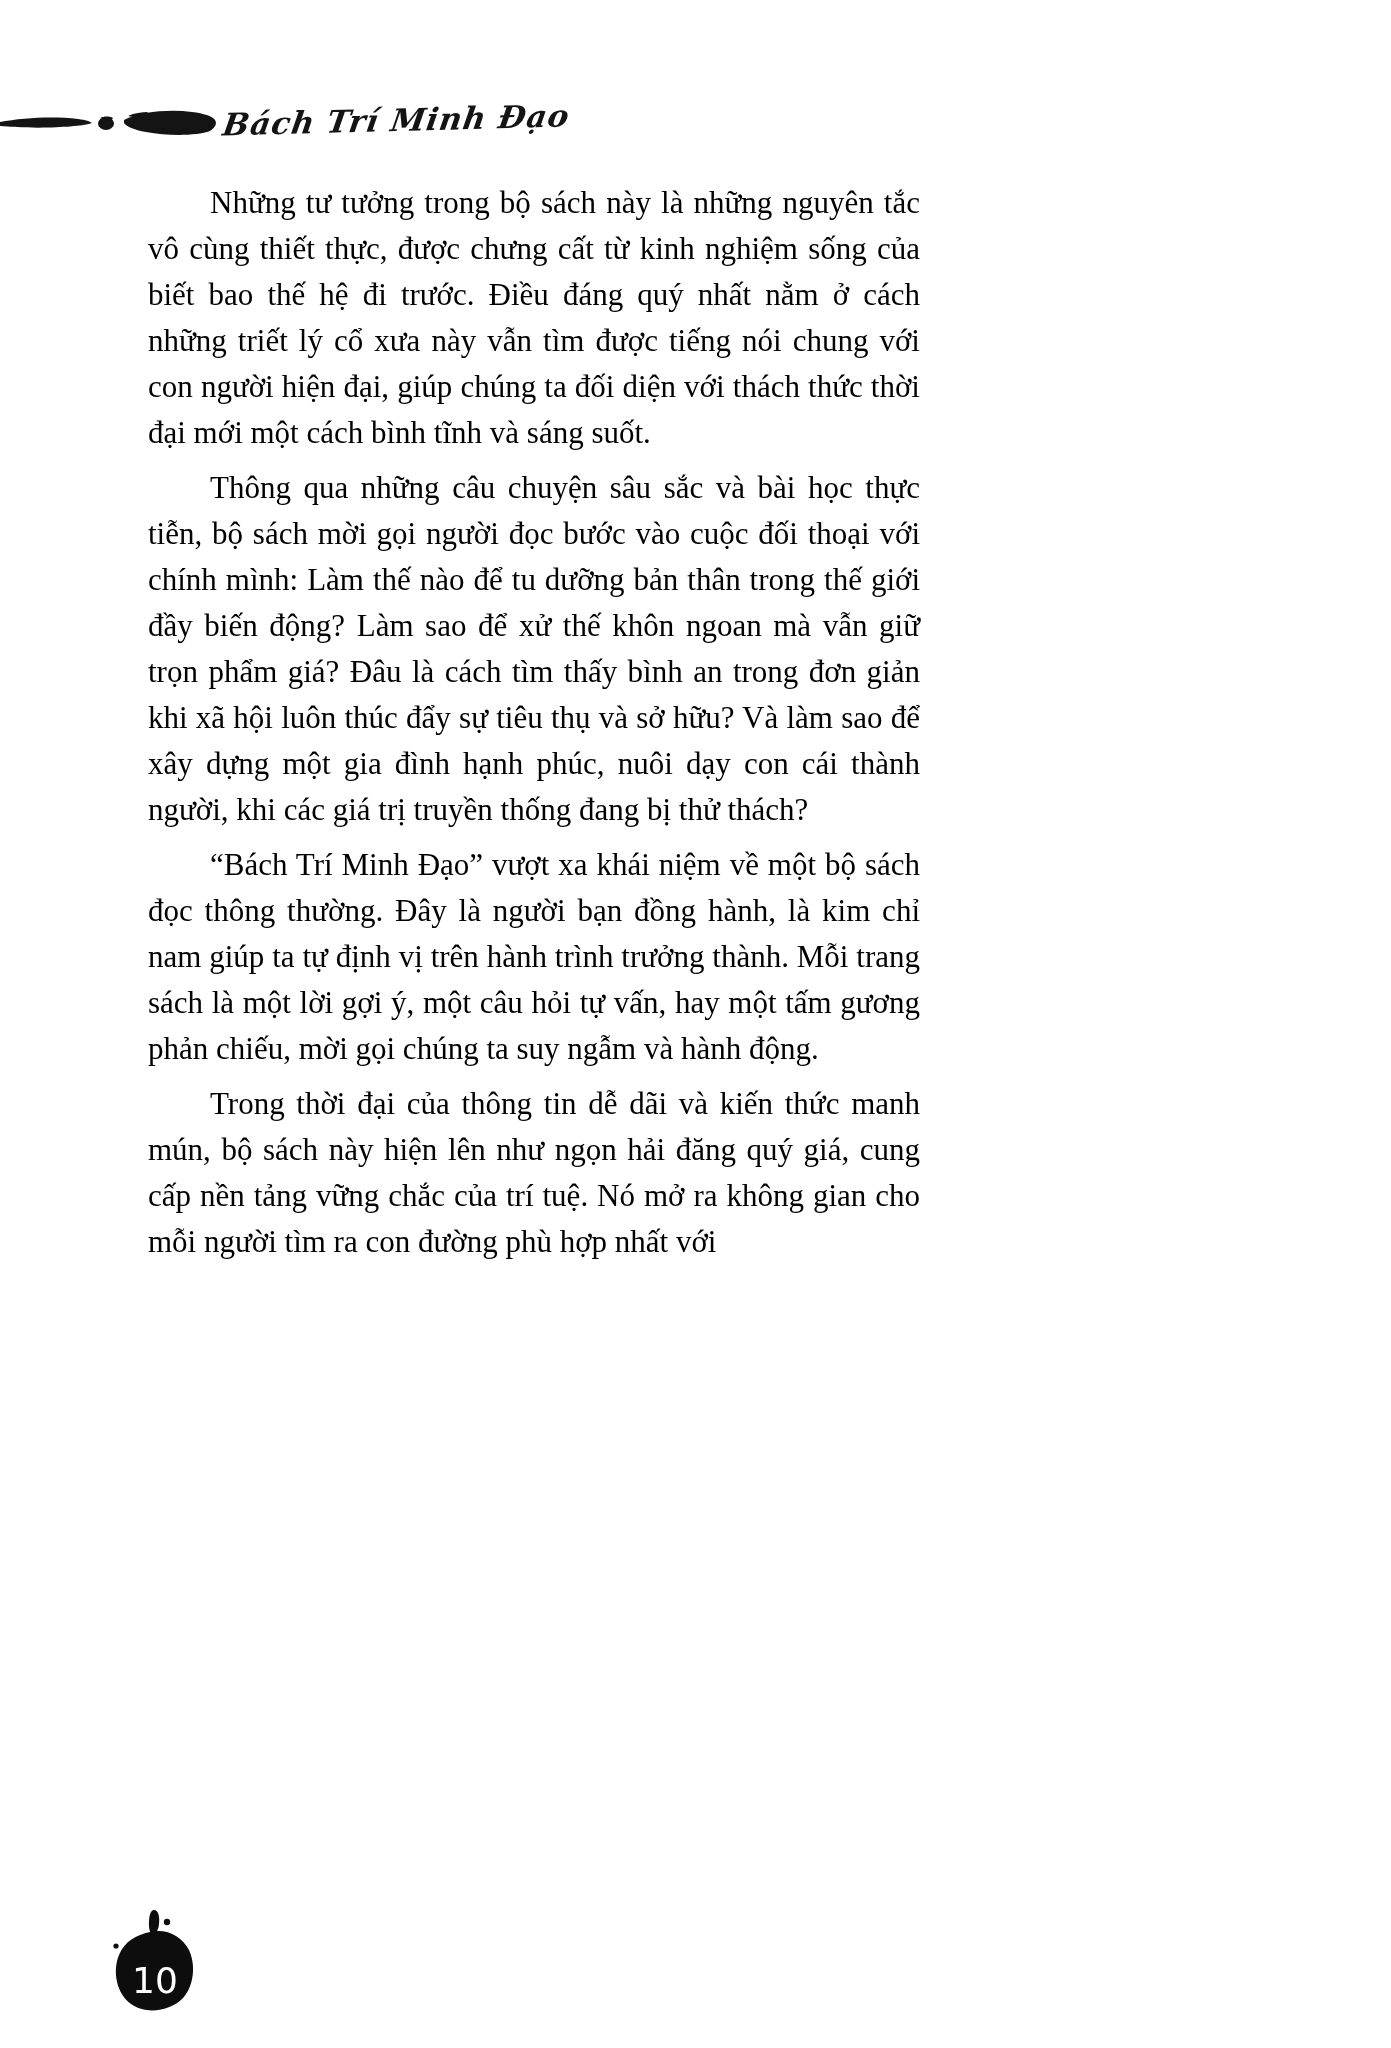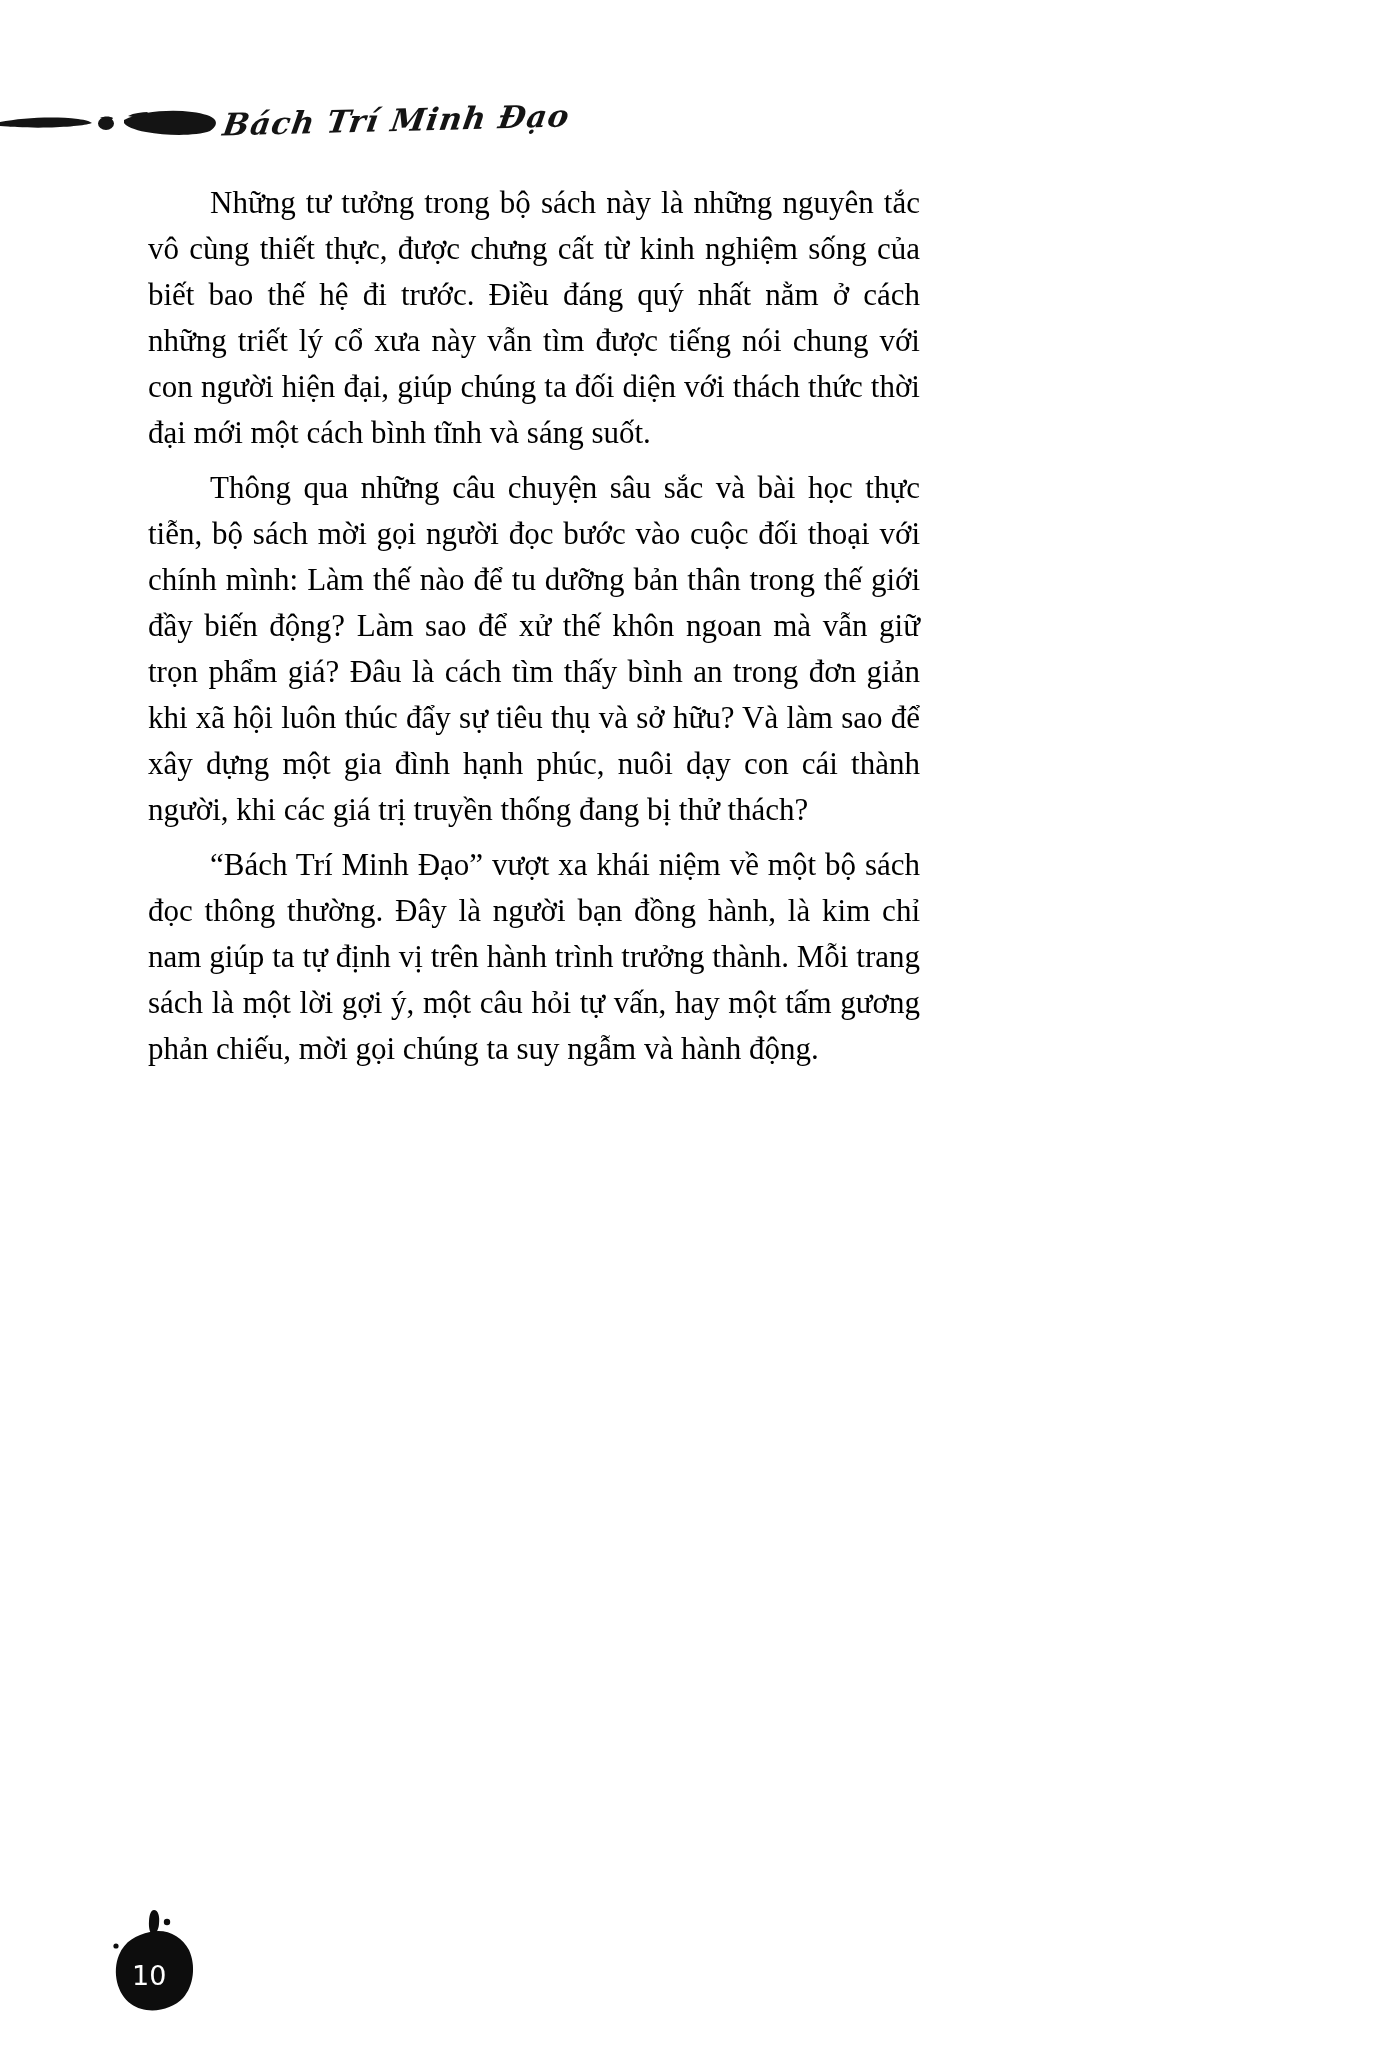--- a/index.html
+++ b/index.html
@@ -71,21 +71,21 @@
     position: absolute;
     left: 0;
     top: 0;
   }
   .pagenum-text {
     position: absolute;
     left: 28px;
     top: 52px;
     color: #ffffff;
     font-family: "DejaVu Sans", sans-serif;
-    font-size: 27px;
+    font-size: 36px;
     font-weight: normal;
   }
 </style>
 </head>
 <body>
 
 <div class="page">
 
   <div class="header">
     <span class="brush-stroke">
@@ -100,20 +100,21 @@
         <path d="M128 10 C 134 7, 142 6, 148 6 L 142 13 Z" fill="#141414"></path>
       </svg>
     </span>
     <span class="book-title">Bách Trí Minh Đạo</span>
   </div>
 
   <div class="body-text">
     <p>Những tư tưởng trong bộ sách này là những nguyên tắc vô cùng thiết thực, được chưng cất từ kinh nghiệm sống của biết bao thế hệ đi trước. Điều đáng quý nhất nằm ở cách những triết lý cổ xưa này vẫn tìm được tiếng nói chung với con người hiện đại, giúp chúng ta đối diện với thách thức thời đại mới một cách bình tĩnh và sáng suốt.</p>
     <p>Thông qua những câu chuyện sâu sắc và bài học thực tiễn, bộ sách mời gọi người đọc bước vào cuộc đối thoại với chính mình: Làm thế nào để tu dưỡng bản thân trong thế giới đầy biến động? Làm sao để xử thế khôn ngoan mà vẫn giữ trọn phẩm giá? Đâu là cách tìm thấy bình an trong đơn giản khi xã hội luôn thúc đẩy sự tiêu thụ và sở hữu? Và làm sao để xây dựng một gia đình hạnh phúc, nuôi dạy con cái thành người, khi các giá trị truyền thống đang bị thử thách?</p>
     <p>“Bách Trí Minh Đạo” vượt xa khái niệm về một bộ sách đọc thông thường. Đây là người bạn đồng hành, là kim chỉ nam giúp ta tự định vị trên hành trình trưởng thành. Mỗi trang sách là một lời gợi ý, một câu hỏi tự vấn, hay một tấm gương phản chiếu, mời gọi chúng ta suy ngẫm và hành động.</p>
+    <p>Trong thời đại của thông tin dễ dãi và kiến thức manh mún, bộ sách này hiện lên như ngọn hải đăng quý giá, cung cấp nền tảng vững chắc của trí tuệ. Nó mở ra không gian cho mỗi người tìm ra con đường phù hợp nhất với</p>
   </div>
 
   <div class="pagenum-wrap">
     <span class="pagenum-blob">
       <svg width="100" height="115" viewBox="0 0 100 115" xmlns="http://www.w3.org/2000/svg" aria-hidden="true">
 
         <path d="M50 2 C 54 2, 56 8, 55 16 C 54.5 22, 52 26, 49 27 C 46 26, 44.5 20, 45 13 C 45.5 6, 47 2, 50 2 Z" fill="#0d0d0d"></path>
         <circle cx="63" cy="14" r="3.2" fill="#0d0d0d"></circle>
 
         <path d="M46 24 C 62 20, 78 28, 85 42 C 92 57, 90 78, 79 90 C 67 103, 42 107, 27 96 C 13 86, 8 64, 15 47 C 21 33, 32 27, 46 24 Z" fill="#0d0d0d"></path>

